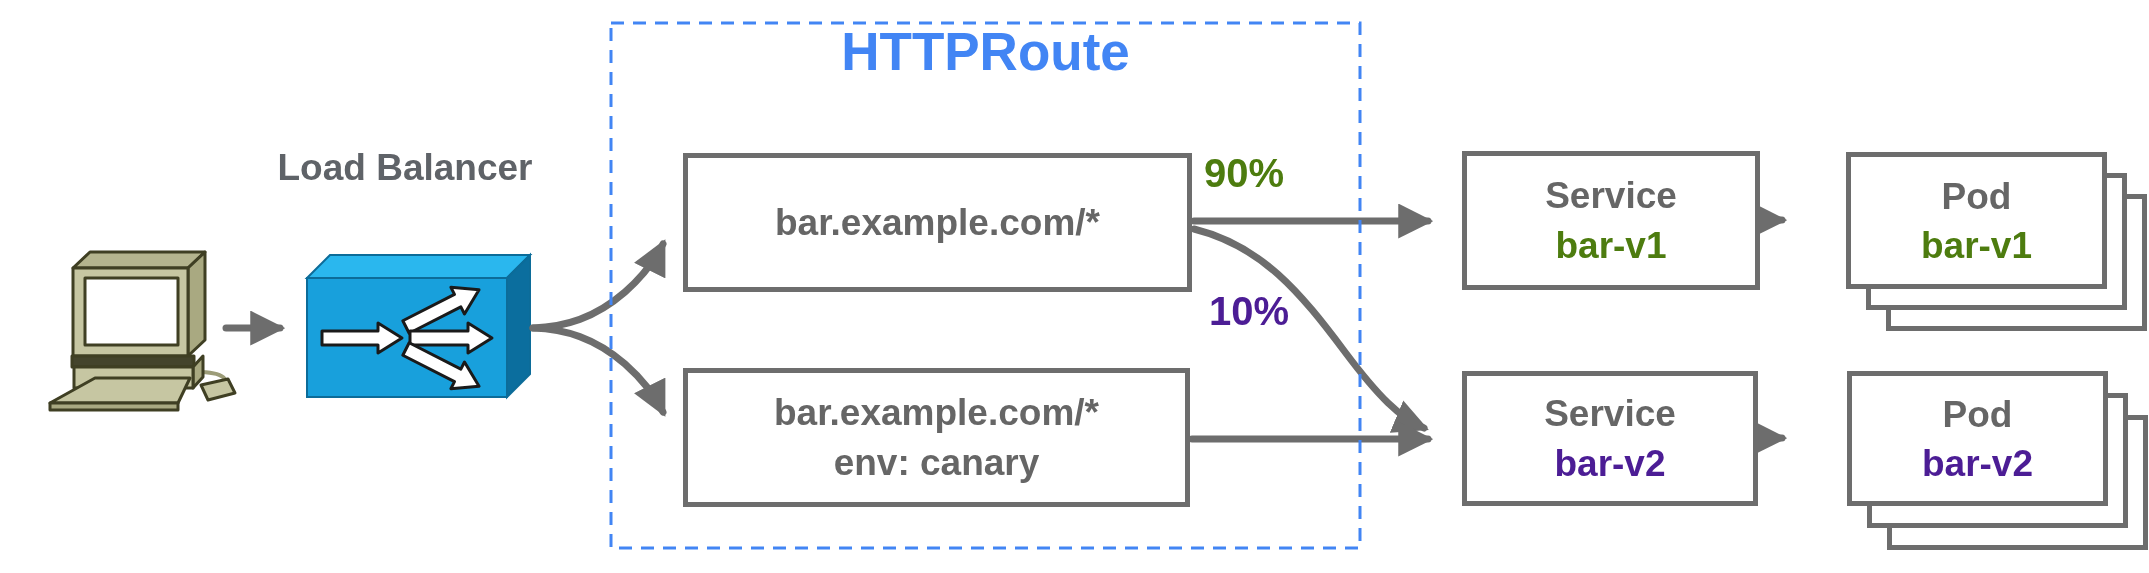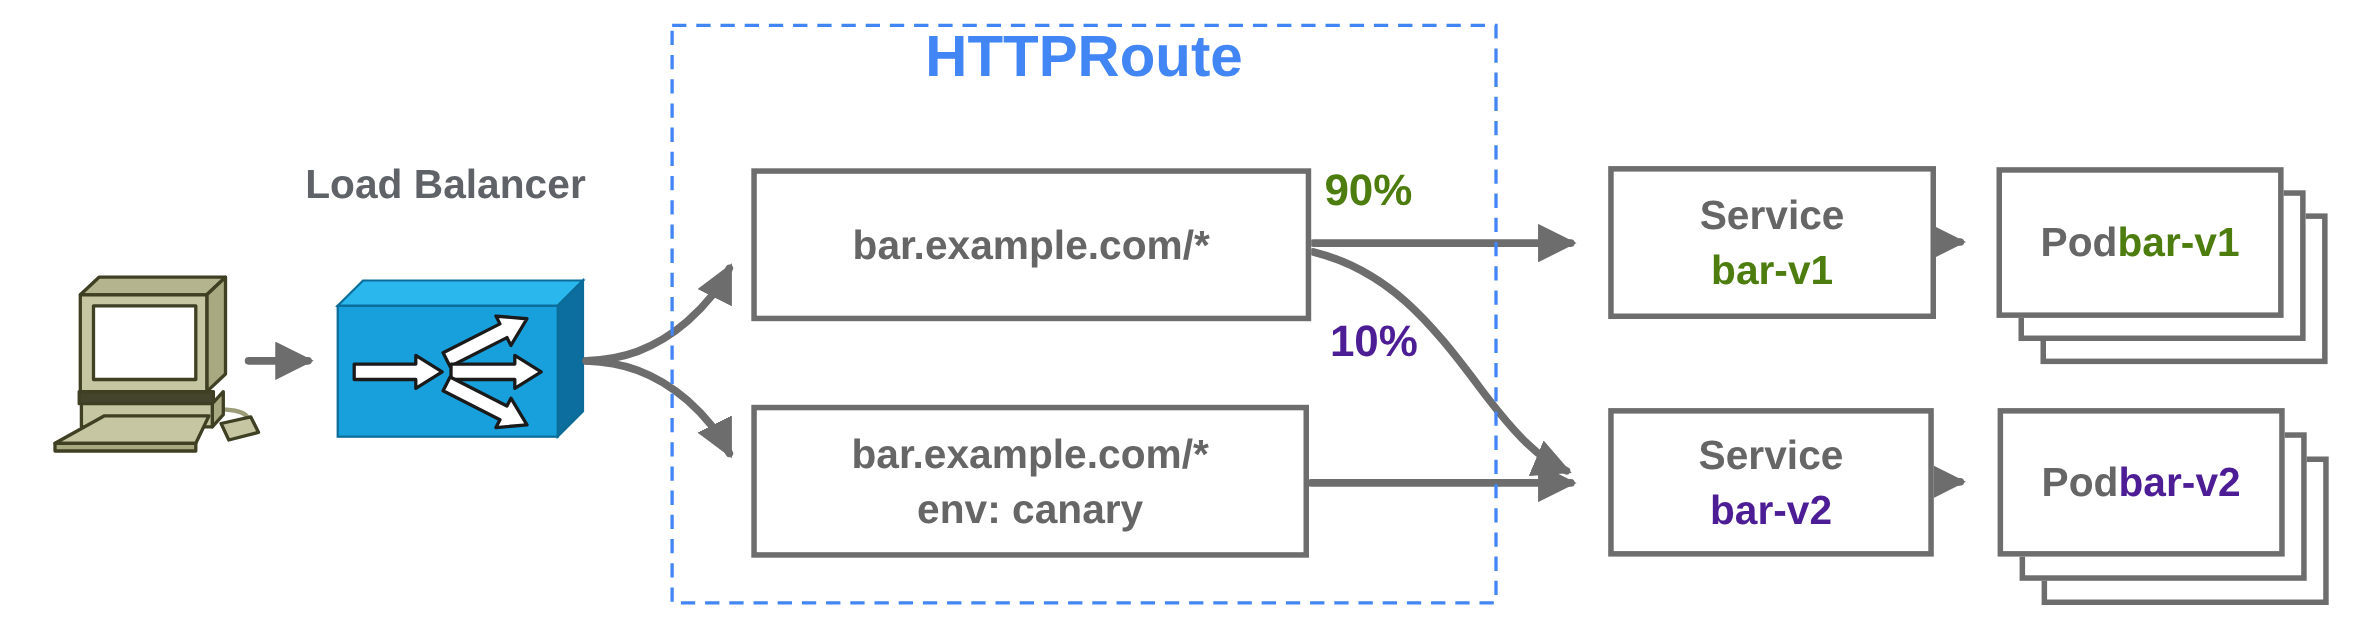--- a/index.html
+++ b/index.html
@@ -8,22 +8,22 @@
     font-family:"Liberation Sans","DejaVu Sans",sans-serif;font-weight:bold;color:#666;
   }
   .layer{position:absolute;left:0;top:0;}
   .node{
     position:absolute;box-sizing:border-box;background:#fff;border:5px solid #6d6d6d;
     display:flex;flex-direction:column;align-items:center;justify-content:center;
     text-align:center;font-size:37px;line-height:50px;color:#666;
   }
   .card{
     position:absolute;box-sizing:border-box;background:#fff;border:5px solid #6d6d6d;
-    display:flex;flex-direction:row;align-items:center;justify-content:center;
-    text-align:center;font-size:37px;line-height:49px;color:#666;
+    display:flex;flex-direction:column;align-items:center;justify-content:center;
+    text-align:center;font-size:37px;line-height:49px;color:#666;margin-left:31px;
   }
   .label{position:absolute;text-align:center;}
   .lb-label{left:260px;top:147px;width:290px;font-size:37px;color:#5f6368;}
   .route-header{left:611px;top:28px;width:749px;font-size:53px;line-height:47px;color:#4285f4;}
   .pct{font-size:40px;line-height:42px;}
   .blue{color:#4d7c0f;}
   .green{color:#4c1d95;}
 </style>
 </head>
 <body>

